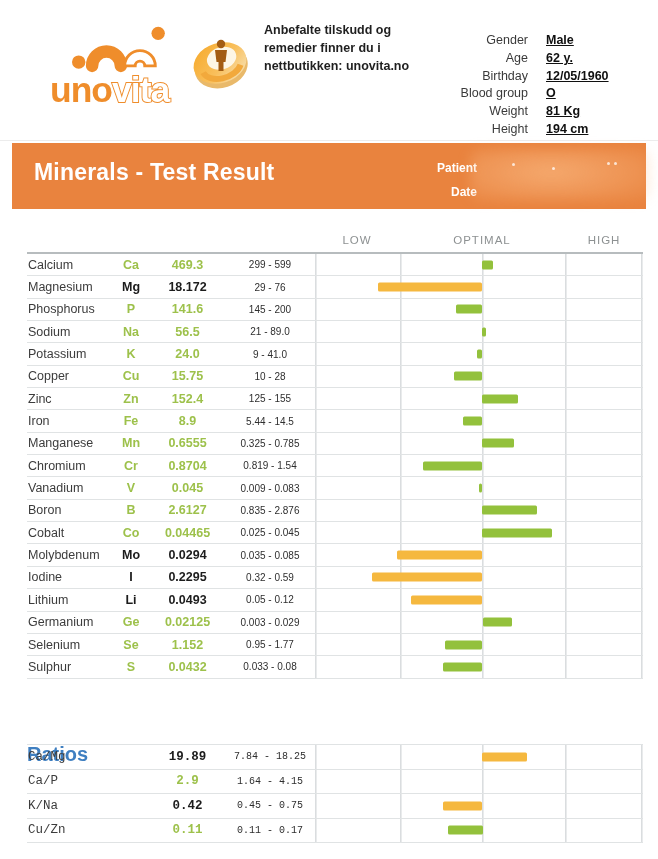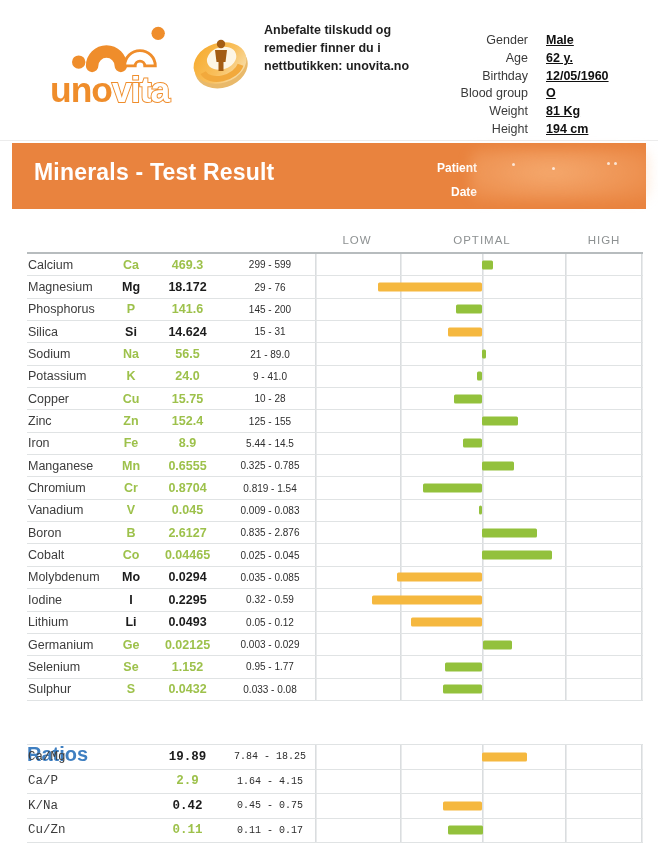--- a/index.html
+++ b/index.html
@@ -158,29 +158,20 @@
       <div class="trow">
         <div class="c name">Phosphorus</div>
         <div class="c sym ok">P</div>
         <div class="c val ok">141.6</div>
         <div class="c rng">145 - 200</div>
         <div class="c chart">
           <div class="bar ok" style="left: 141px; width: 26px;"></div>
         </div>
       </div>
       <div class="trow">
-        <div class="c name">Silica</div>
-        <div class="c sym out">Si</div>
-        <div class="c val out">14.624</div>
-        <div class="c rng">15 - 31</div>
-        <div class="c chart">
-          <div class="bar out" style="left: 133px; width: 34px;"></div>
-        </div>
-      </div>
-      <div class="trow">
         <div class="c name">Sodium</div>
         <div class="c sym ok">Na</div>
         <div class="c val ok">56.5</div>
         <div class="c rng">21 - 89.0</div>
         <div class="c chart">
           <div class="bar ok" style="left: 167px; width: 4px;"></div>
         </div>
       </div>
       <div class="trow">
         <div class="c name">Potassium</div>

